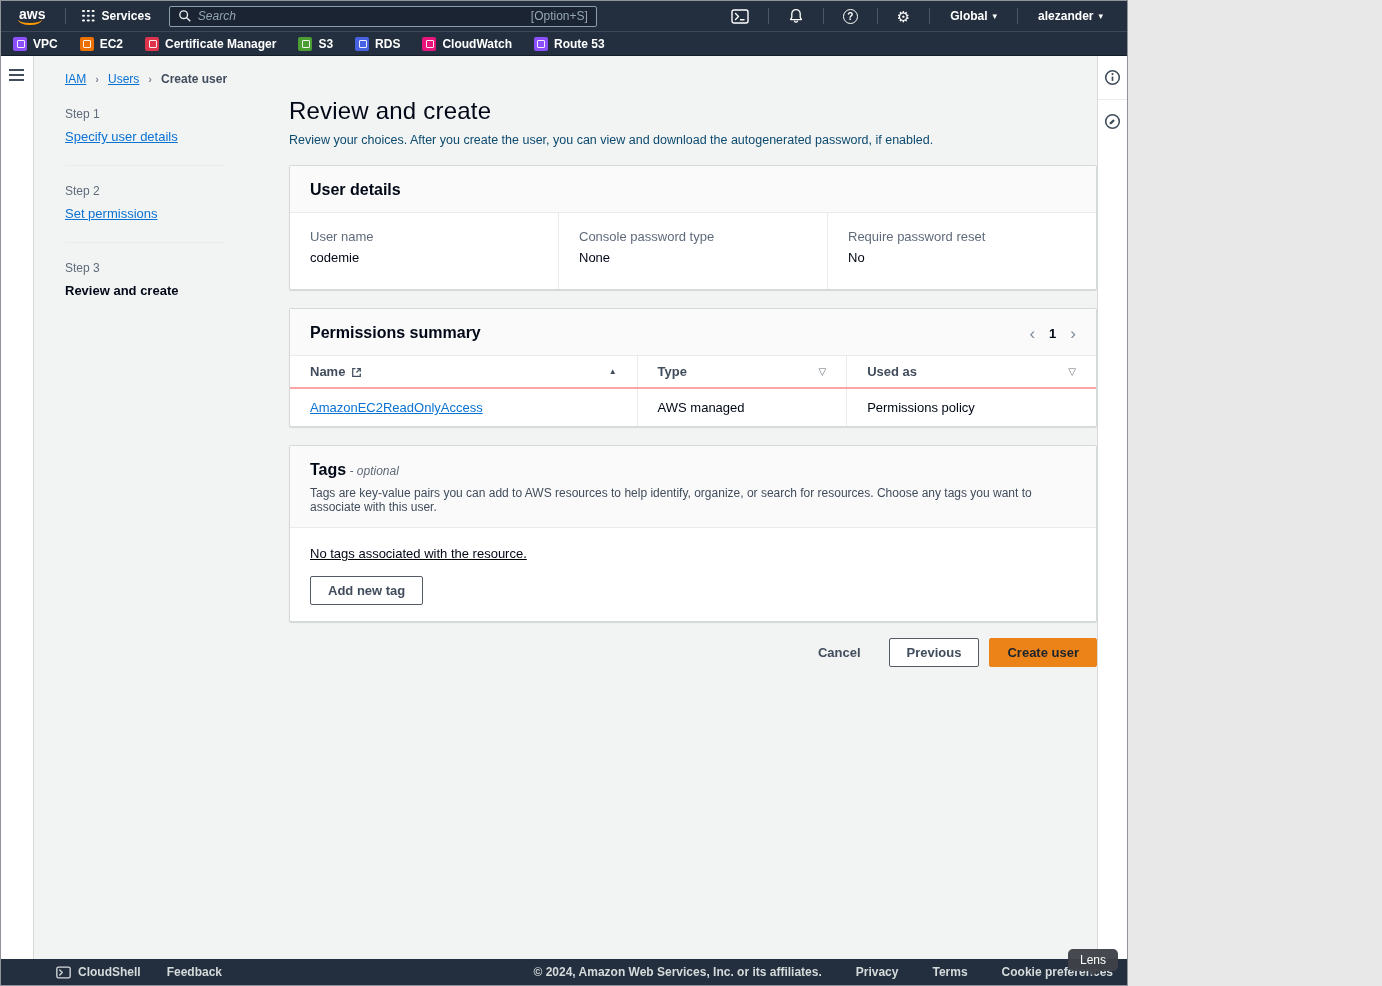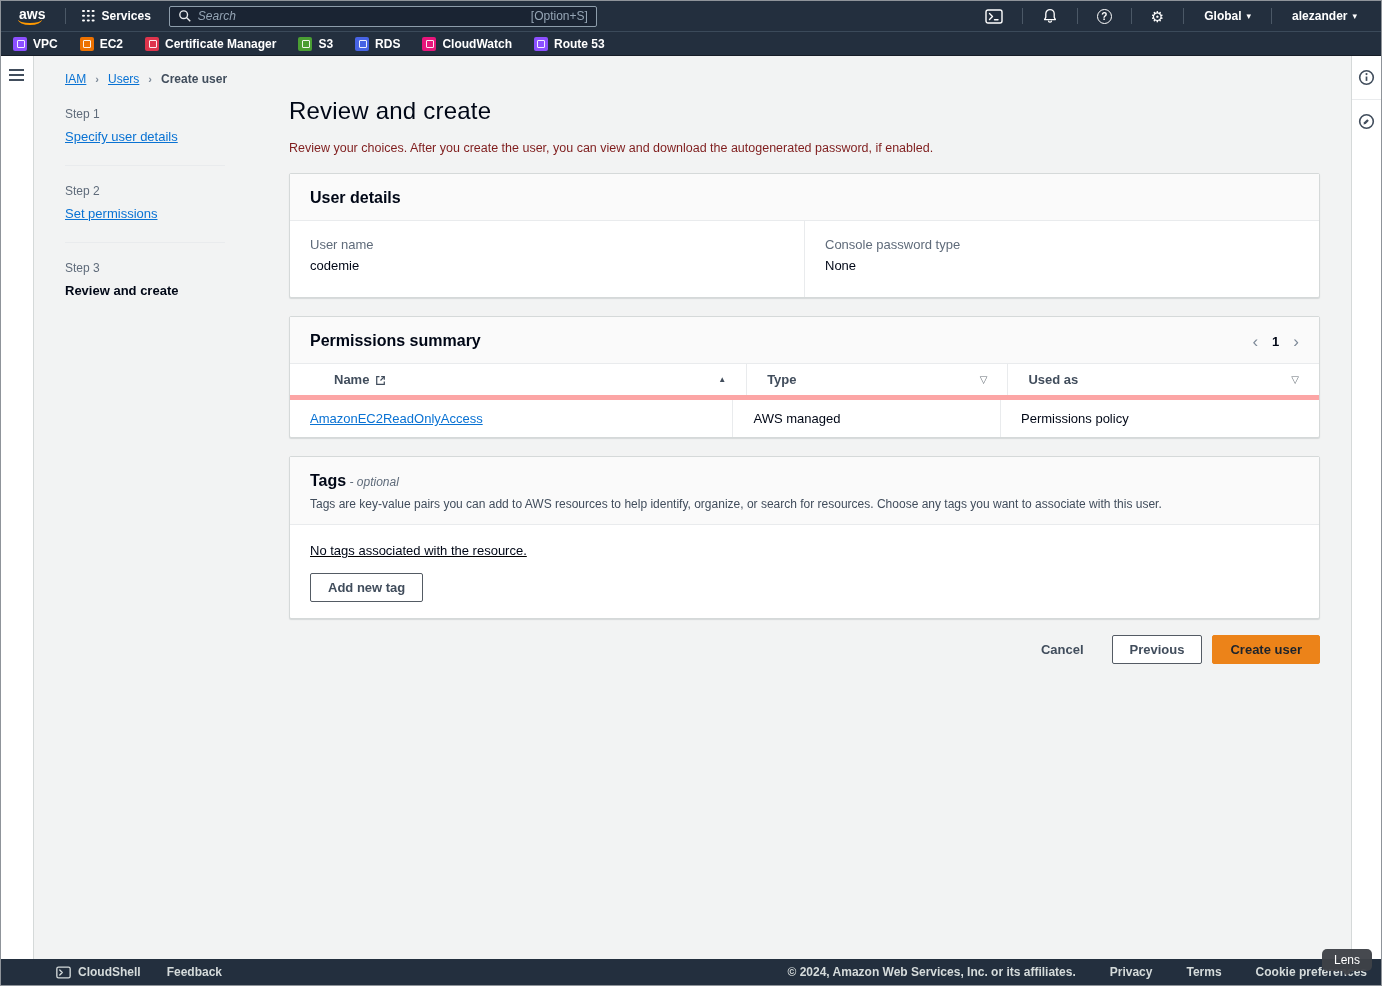--- a/index.html
+++ b/index.html
@@ -1,18 +1,18 @@
 <!DOCTYPE html>
 <html><head>
 <meta charset="utf-8">
 <style>
   * { margin:0; padding:0; box-sizing:border-box; }
   html,body { background:#e8e8e8; }
   body { font-family:"Liberation Sans","DejaVu Sans",sans-serif; }
-  .screen { width:1382px; height:986px; border:1px solid #8f949a; background:#f2f3f3;
+  .screen { width:1128px; height:986px; border:1px solid #8f949a; background:#f2f3f3;
             display:flex; flex-direction:column; position:relative; overflow:hidden; }
 
   
   .topbar { height:30px; background:#232f3e; display:flex; align-items:center; color:#fff;
             font-size:12px; flex-shrink:0; padding:0 10px; }
   .aws-logo { position:relative; font-weight:bold; font-size:14px; color:#fff; padding:0 14px 4px 8px; cursor:pointer; }
   .aws-logo::after { content:""; position:absolute; left:7px; bottom:1px; width:24px; height:9px;
             border:solid #ff9900; border-width:0 0 2px 0; border-radius:50%; }
   .tb-sep { width:1px; height:16px; background:#4b5866; margin:0 6px; }
   .services-btn { display:flex; align-items:center; gap:7px; padding:0 10px; height:30px; cursor:pointer; font-weight:bold; }
@@ -67,21 +67,21 @@
   
   .steps { width:160px; margin-right:64px; flex-shrink:0; padding-top:10px; }
   .step-num { font-size:12px; color:#5f6b7a; margin-bottom:6px; }
   .step-link { font-size:13px; color:#0972d3; text-decoration:underline; cursor:pointer; display:inline-block; }
   .step-current { font-size:13px; color:#000716; font-weight:bold; }
   .step-divider { height:1px; background:#e9ebed; margin:20px 0 18px 0; }
 
   
   .main { width:1031px; }
   h1.page-title { font-size:24px; font-weight:400; color:#000716; letter-spacing:.2px; }
-  .page-desc { font-size:12.5px; color:#7f1d1d; margin-top:16px; }
+  .page-desc { font-size:12.5px; color:#0c4a6e; margin-top:8px; }
 
   .card { background:#fff; border:1px solid #d5d9d9; border-radius:2px; margin-top:18px;
           box-shadow:0 1px 1px rgba(0,28,36,.12); }
   .card-header { background:#fafafa; border-bottom:1px solid #e9ebed; padding:15px 20px 13px 20px; }
   .card-title { font-size:16px; font-weight:bold; color:#000716; display:inline; }
   .card-optional { font-size:12px; font-style:italic; color:#5f6b7a; font-weight:400; }
   .card-desc { font-size:12px; color:#414d5c; margin-top:7px; }
 
   
   .field-cols { display:flex; }
@@ -92,21 +92,21 @@
 
   
   .perm-header { display:flex; align-items:center; justify-content:space-between; }
   .pagination { display:flex; align-items:center; gap:14px; font-size:13px; }
   .page-chev { color:#7d8998; font-size:17px; line-height:1; cursor:pointer; }
   .page-num { font-weight:bold; color:#000716; }
   .table .tr { display:flex; }
   .table .th { font-size:13px; font-weight:bold; color:#414d5c; padding:8px 20px; display:flex;
                align-items:center; justify-content:space-between; }
   .table .th + .th, .table .td + .td { border-left:1px solid #e9ebed; }
-  .table .thead { border-bottom:5px solid #fca5a5;padding-left:24px; }
+  .table .thead { border-bottom:2px solid #fca5a5; }
   .table .td { font-size:13px; color:#000716; padding:11px 20px; }
   .col-name { width:43%; } .col-type { width:26%; } .col-used { width:31%;gap:17px; }
   .th-label { display:flex; align-items:center; gap:6px; }
   .sort-asc { font-size:8px; color:#414d5c; cursor:pointer; }
   .filter-tri { font-size:10px; color:#687078; cursor:pointer; }
   .policy-link { color:#0972d3; text-decoration:underline; cursor:pointer; }
   .extlink-svg { margin-bottom:-1px; }
 
   
   .tags-body { padding:18px 20px 16px 20px;text-decoration:underline; }
@@ -272,20 +272,24 @@
               <h2 class="card-title">User details</h2>
             </div>
             <div class="field-cols">
               <div class="field">
                 <div class="field-label">User name</div>
                 <div class="field-value">codemie</div>
               </div>
               <div class="field">
                 <div class="field-label">Console password type</div>
                 <div class="field-value">None</div>
+              </div>
+              <div class="field">
+                <div class="field-label">Require password reset</div>
+                <div class="field-value">No</div>
               </div>
             </div>
           </div>
 
           <div class="card">
             <div class="card-header perm-header">
               <h2 class="card-title">Permissions summary</h2>
               <div class="pagination">
                 <span class="page-chev">‹</span>
                 <span class="page-num">1</span>

